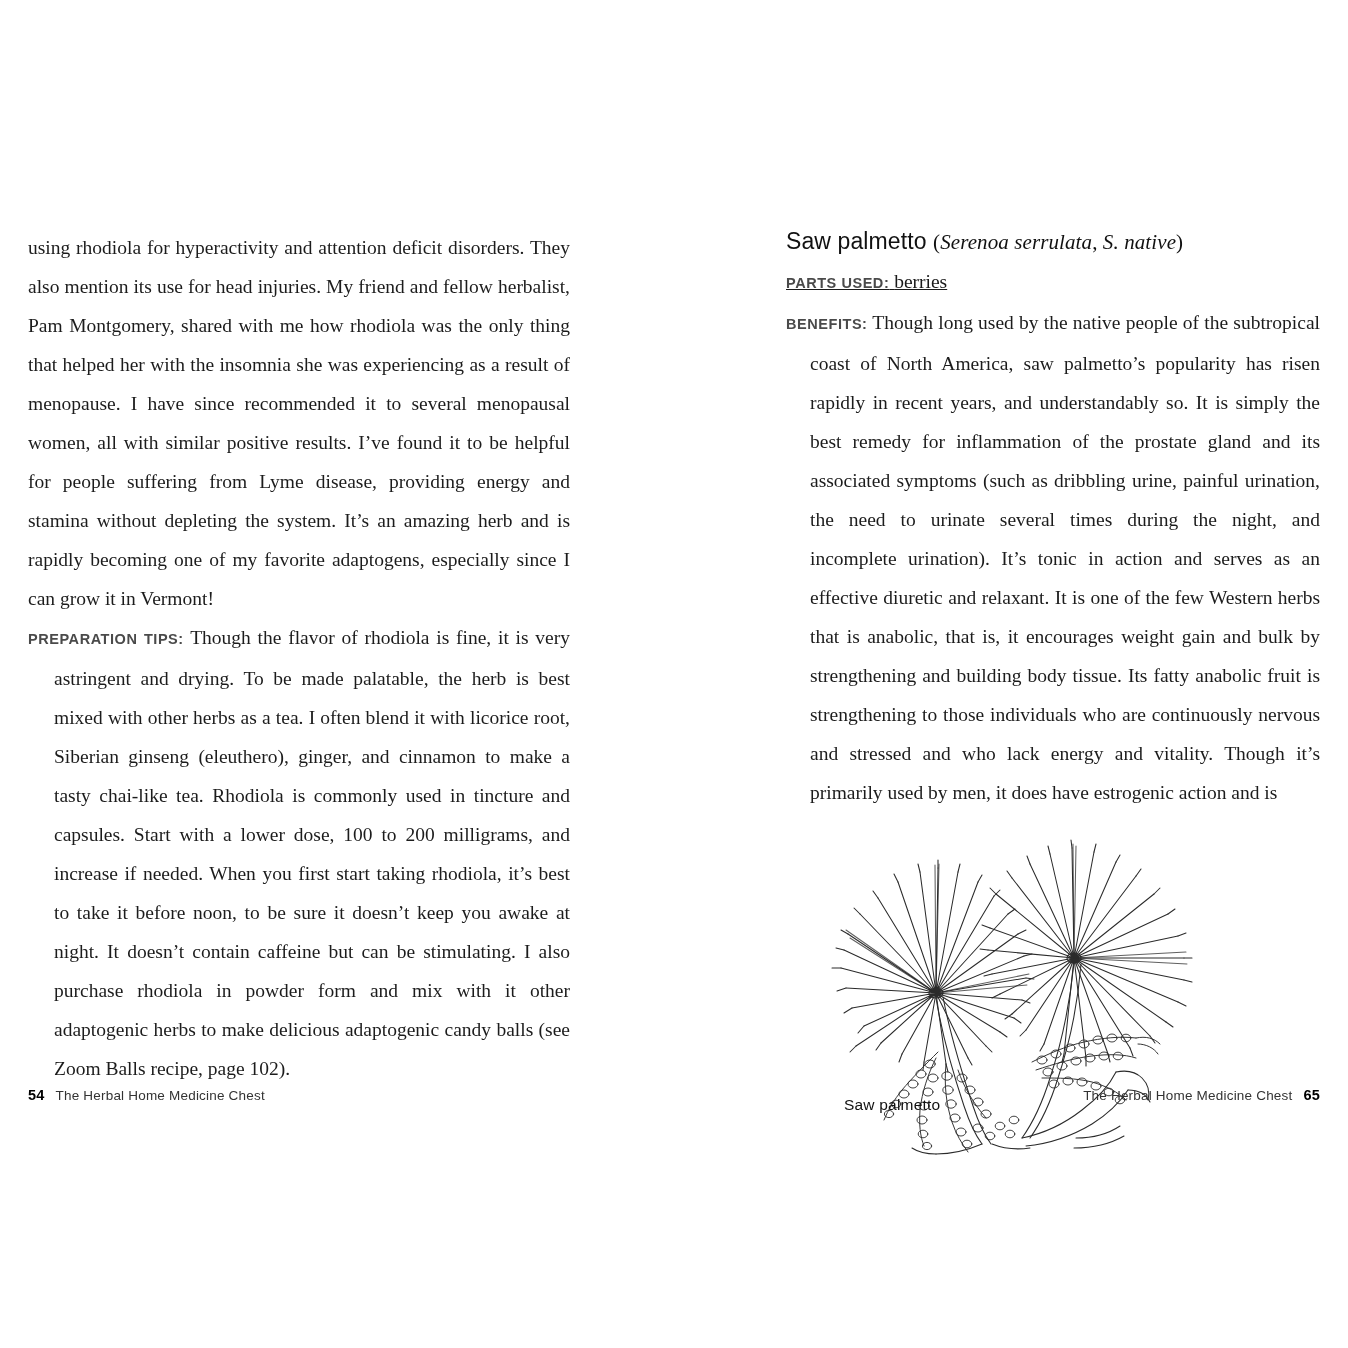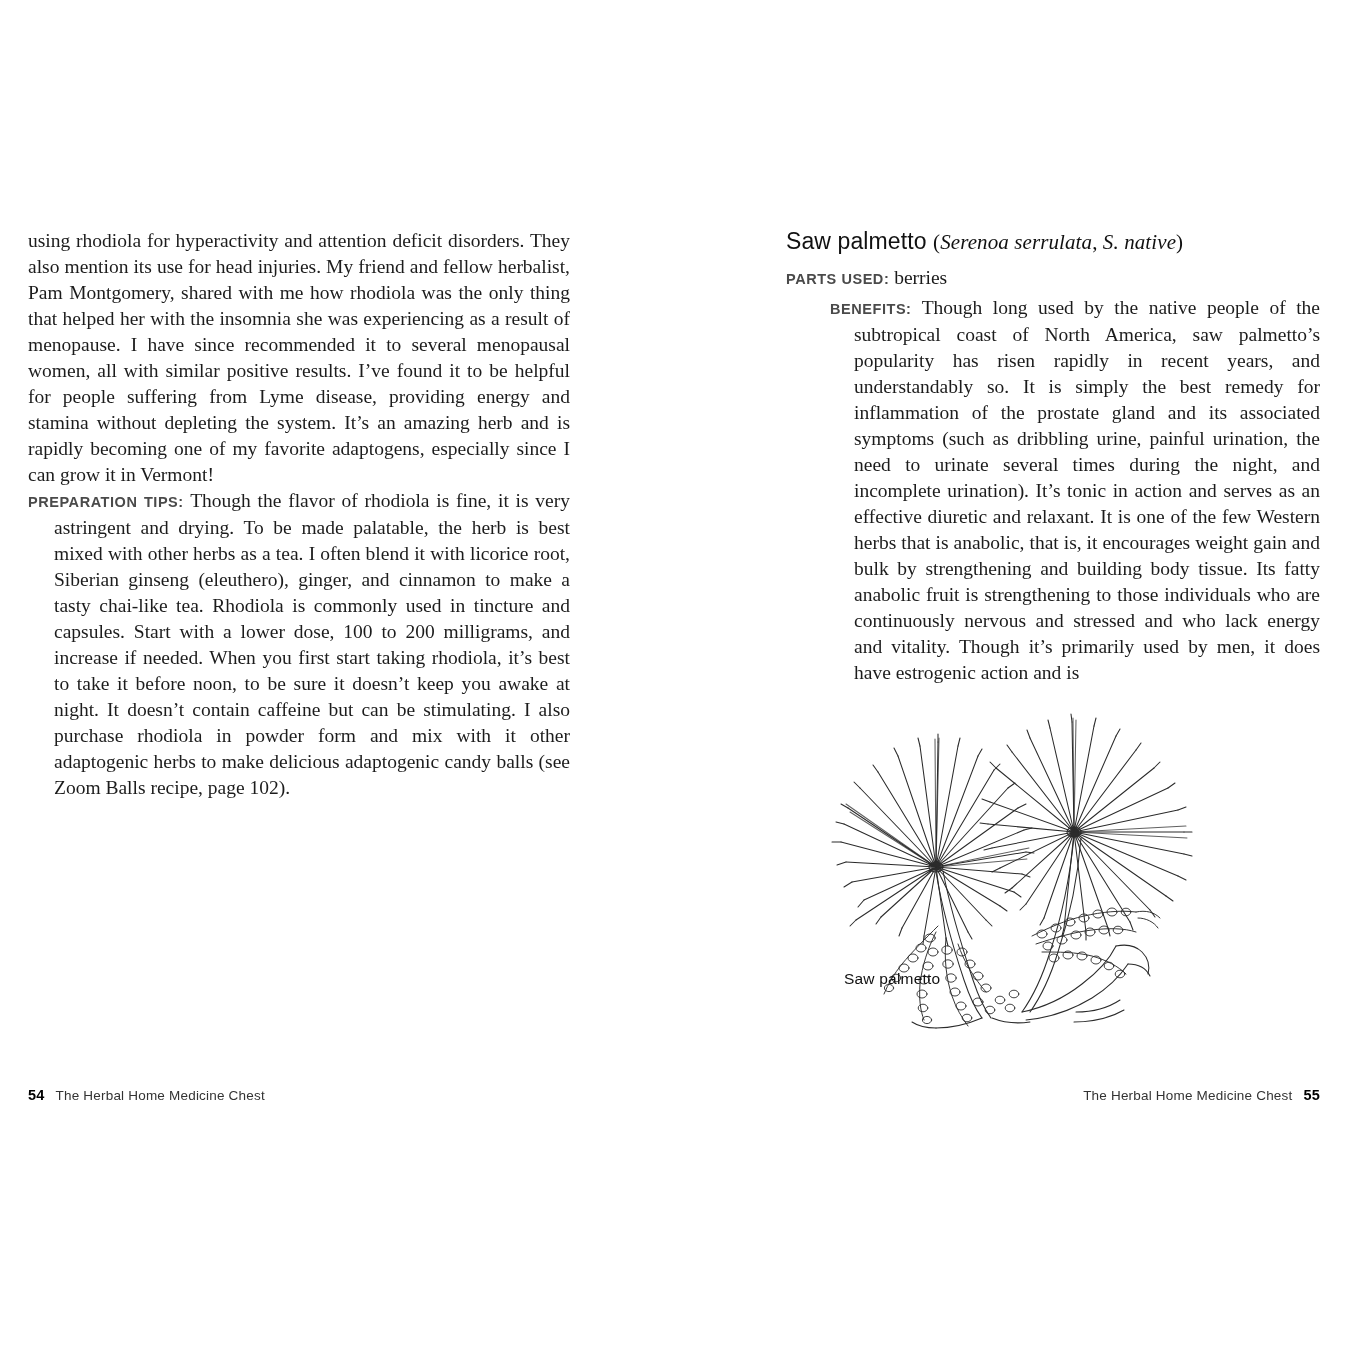--- a/index.html
+++ b/index.html
@@ -27,21 +27,21 @@
     width: 674px;
     height: 1348px;
     box-sizing: border-box;
   }
   .page-left  { padding: 228px 104px 0 28px; }
   .page-right { padding: 228px 28px 0 112px; }
 
   .body-text {
     font-family: "Liberation Serif", serif;
     font-size: 19.5px;
-    line-height: 26px;
+    line-height: 39px;
     text-align: justify;
     text-justify: inter-word;
     hyphens: manual;
     margin: 0;
     color: #1c1c1c;
   }
   .body-text + .body-text { margin-top: 0; }
 
   .label {
     font-family: "Liberation Sans", sans-serif;
@@ -52,44 +52,44 @@
     text-transform: uppercase;
   }
 
   .hang {
     padding-left: 26px;
     text-indent: -26px;
   }
   .hang-sm {
     padding-left: 24px;
     text-indent: -24px;
-    margin-left: 44px;
   }
 
   .herb-heading {
     font-family: "Liberation Sans", sans-serif;
     font-size: 23px;
     font-weight: 400;
     color: #111;
     margin: 0 0 9px 0;
     letter-spacing: 0.1px;
   }
   .herb-heading .sci {
     font-family: "Liberation Serif", serif;
     font-size: 21px;
   }
   .herb-heading .sci i { font-style: italic; }
 
   .parts-line {
     font-family: "Liberation Serif", serif;
     font-size: 19.5px;
-    line-height: 28px;
+    line-height: 36px;
     margin: 0 0 2px 0;
     padding-left: 24px;
     text-indent: -24px;
+    text-decoration: underline;
   }
 
   .figure {
     position: relative;
     margin-top: 26px;
     height: 330px;
   }
   .figure svg { display: block; }
   .fig-caption {
     position: absolute;
@@ -251,17 +251,17 @@
             <path d="M290,300 C306,300 322,296 334,288"></path>
             <path d="M288,310 C306,310 324,306 338,298"></path>
           </g>
         </g>
       </svg>
       <div class="fig-caption">Saw palmetto</div>
     </div>
 
     <div class="footer footer-right">
       <span>The Herbal Home Medicine Chest</span>
-      <span class="folio">55</span>
+      <span class="folio">65</span>
     </div>
   </div>
 
 </div>
 
 </body></html>

